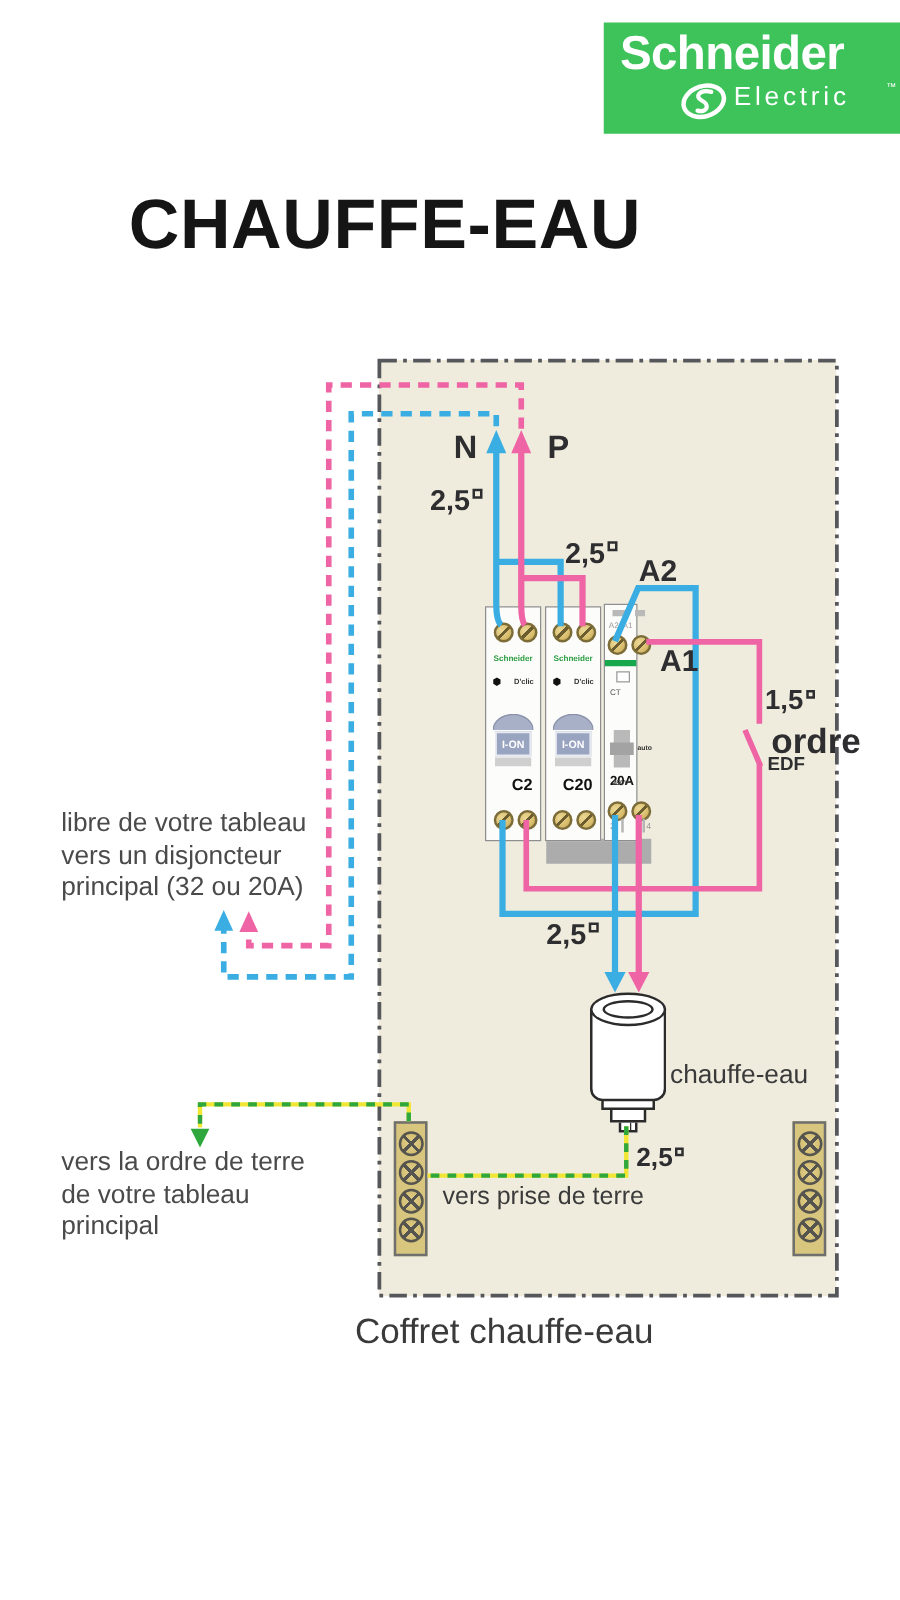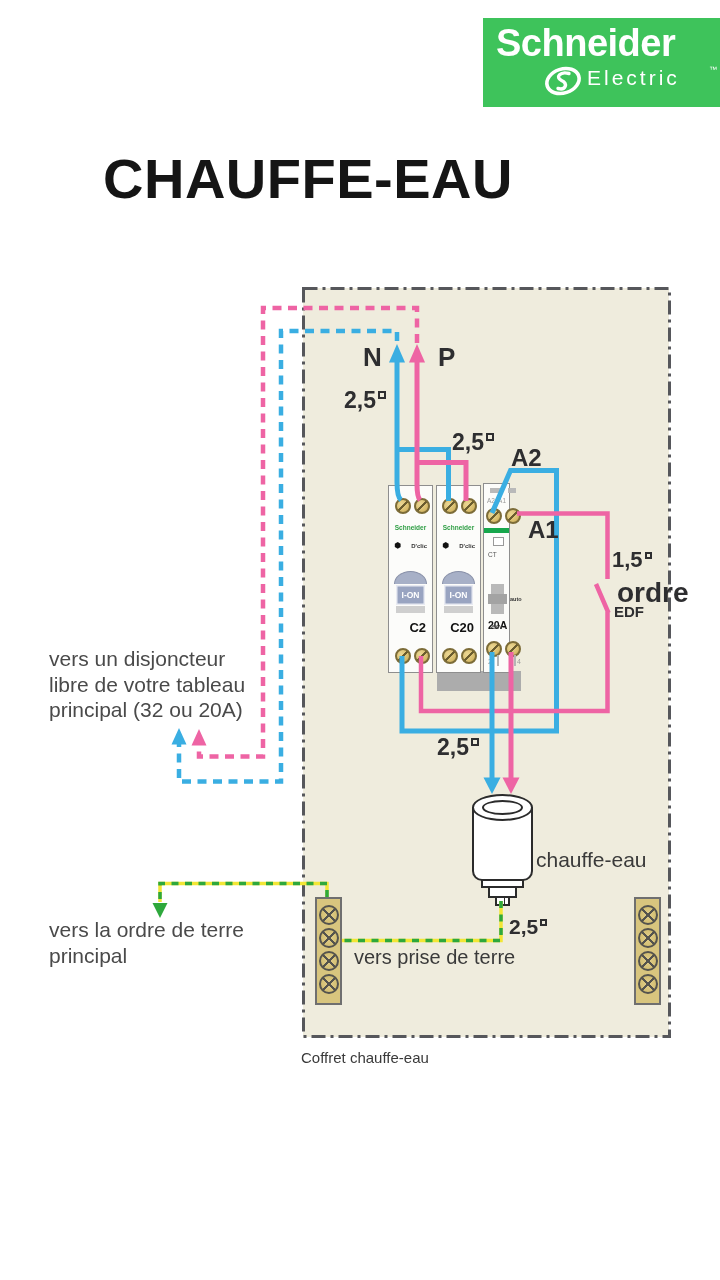--- a/index.html
+++ b/index.html
@@ -219,25 +219,26 @@
   <div class="lbl" style="left:452px;top:430px;font-size:23px"><span>2,5</span><span class="sq"></span></div>
   <div class="lbl" style="left:511px;top:445px;font-size:24px">A2</div>
   <div class="lbl" style="left:528px;top:517px;font-size:24px">A1</div>
   <div class="lbl" style="left:612px;top:548px;font-size:22px"><span>1,5</span><span class="sq small"></span></div>
   <div class="lbl" style="left:617px;top:578px;font-size:28px">ordre</div>
   <div class="lbl" style="left:614px;top:604px;font-size:15px">EDF</div>
   <div class="lbl" style="left:437px;top:735px;font-size:23px"><span>2,5</span><span class="sq"></span></div>
   <div class="lbl plain" style="left:536px;top:849px;font-size:21px">chauffe-eau</div>
   <div class="lbl" style="left:509px;top:916px;font-size:21px"><span>2,5</span><span class="sq small"></span></div>
   <div class="lbl plain" style="left:354px;top:947px;font-size:20px">vers prise de terre</div>
-  <div class="lbl plain" style="left:301px;top:1050px;font-size:15px">Coffret chauffe-eau</div>
+  <div class="lbl plain" style="left:284px;top:1050px;font-size:28px">Coffret chauffe-eau</div>
 
   <div class="annot" style="left:49px;top:646px">
+    <div>libre de votre tableau</div>
     <div>vers un disjoncteur</div>
-    <div>libre de votre tableau</div>
     <div>principal (32 ou 20A)</div>
   </div>
   <div class="annot" style="left:49px;top:917px">
     <div>vers la ordre de terre</div>
+    <div>de votre tableau</div>
     <div>principal</div>
   </div>
 
 </div>
 
 </body></html>

